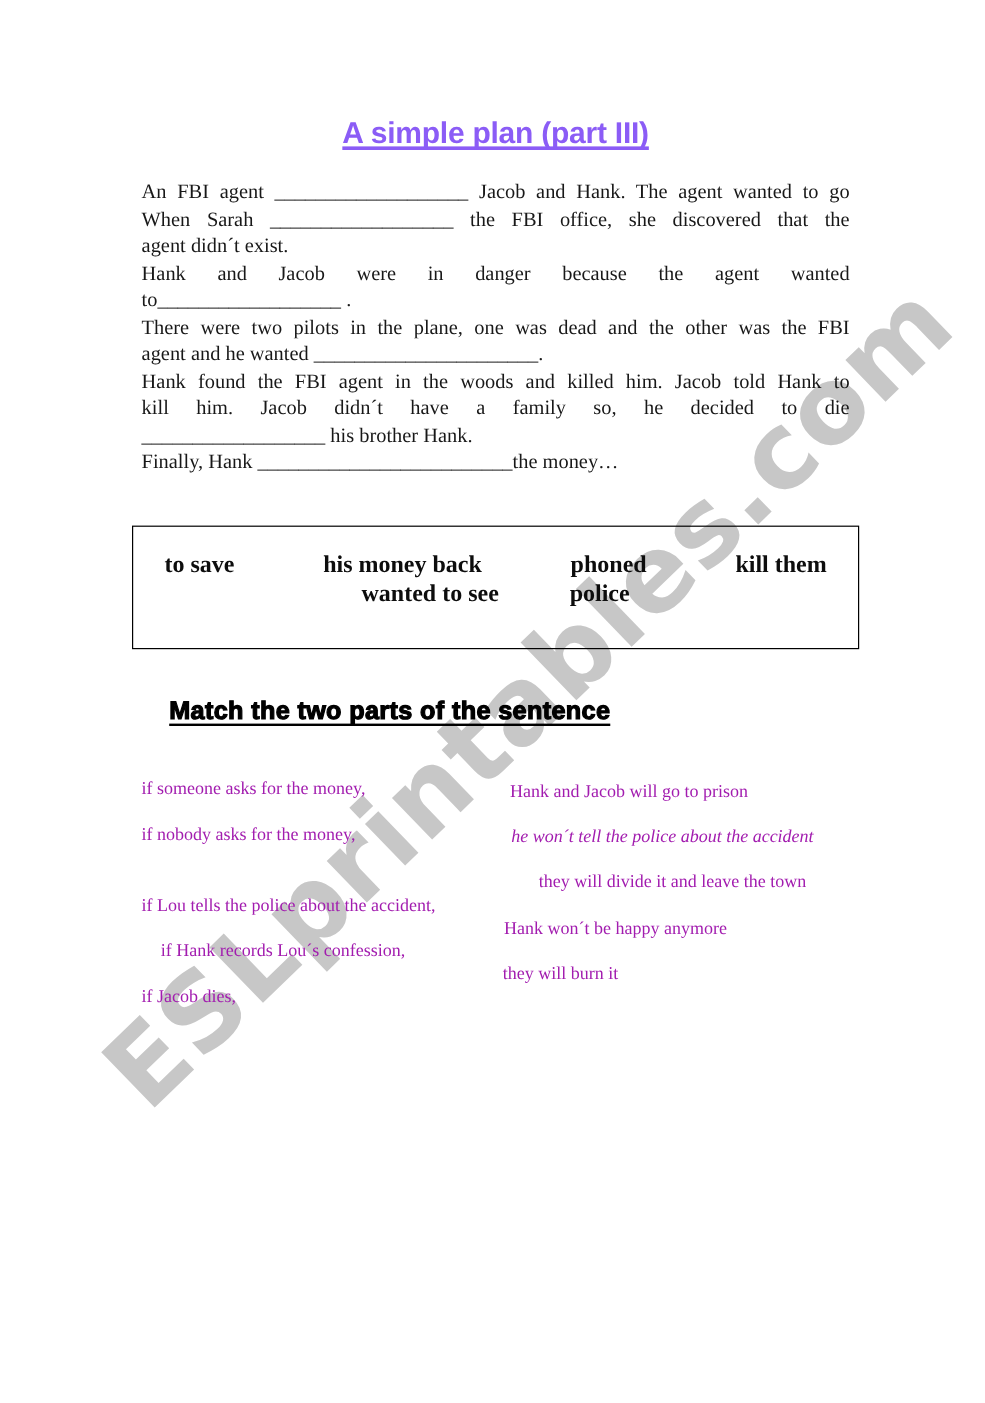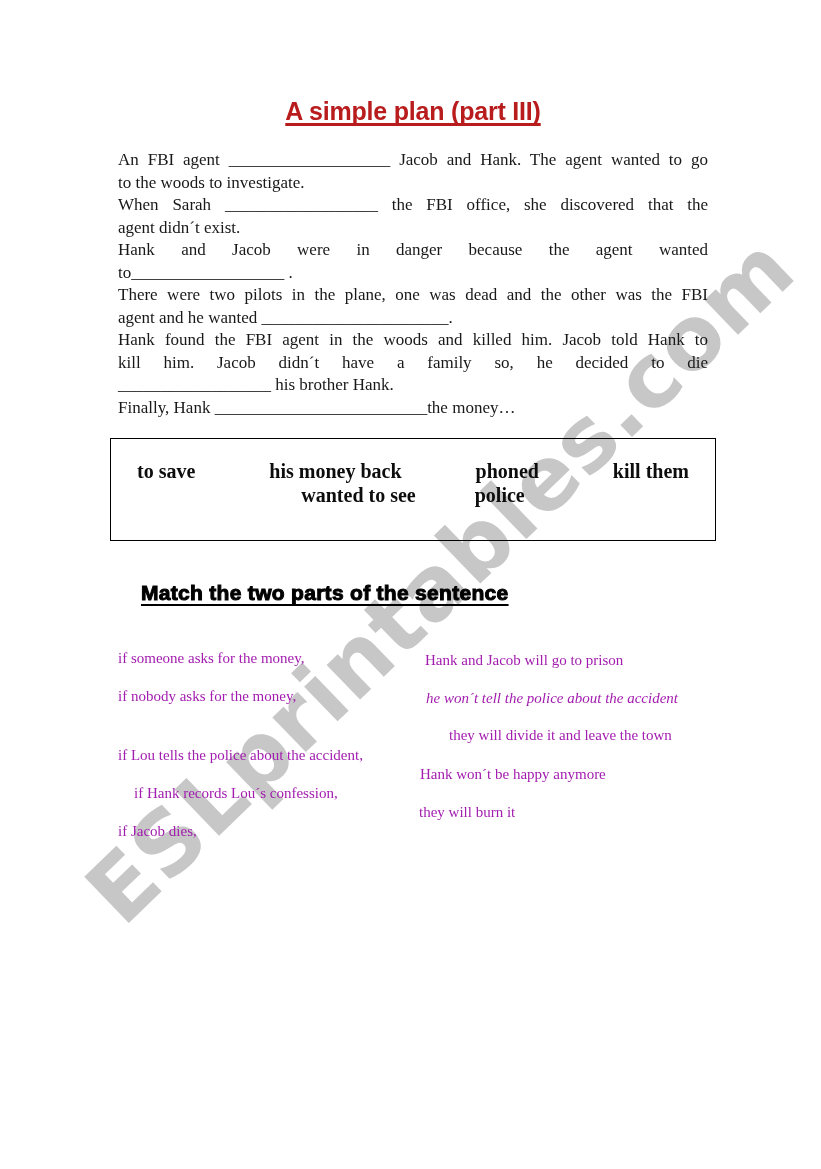--- a/index.html
+++ b/index.html
@@ -31,21 +31,21 @@
   .content { position: absolute; inset: 0; z-index: 1; }
 
   .title {
     position: absolute;
     left: 110px; top: 97px; width: 606px;
     text-align: center;
     font-family: "Liberation Sans", sans-serif;
     font-weight: bold;
     font-size: 25px;
     letter-spacing: -0.2px;
-    color: #b91c1c;
+    color: #8b5cf6;
   }
   .title .u {
     text-decoration: underline;
     text-decoration-thickness: 2.5px;
     text-underline-offset: 3px;
     text-decoration-skip-ink: none;
   }
 
   .story {
     position: absolute;
@@ -115,21 +115,20 @@
   <div class="watermark">ESLprintables.com</div>
 
   <div class="content">
 
     <div class="title">
       <span class="u">A simple plan (part III)</span>
     </div>
 
     <div class="story">
       <div class="ln jl">An FBI agent ___________________ Jacob and Hank. The agent wanted to go</div>
-      <div class="ln">to the woods to investigate.</div>
       <div class="ln jl">When Sarah __________________ the FBI office, she discovered that the</div>
       <div class="ln">agent didn´t exist.</div>
       <div class="ln jl">Hank and Jacob were in danger because the agent wanted</div>
       <div class="ln">to__________________ .</div>
       <div class="ln jl">There were two pilots in the plane, one was dead and the other was the FBI</div>
       <div class="ln">agent and he wanted ______________________.</div>
       <div class="ln jl">Hank found the FBI agent in the woods and killed him. Jacob told Hank to</div>
       <div class="ln jl">kill him. Jacob didn´t have a family so, he decided to die</div>
       <div class="ln">__________________ his brother Hank.</div>
       <div class="ln">Finally, Hank _________________________the money…</div>

